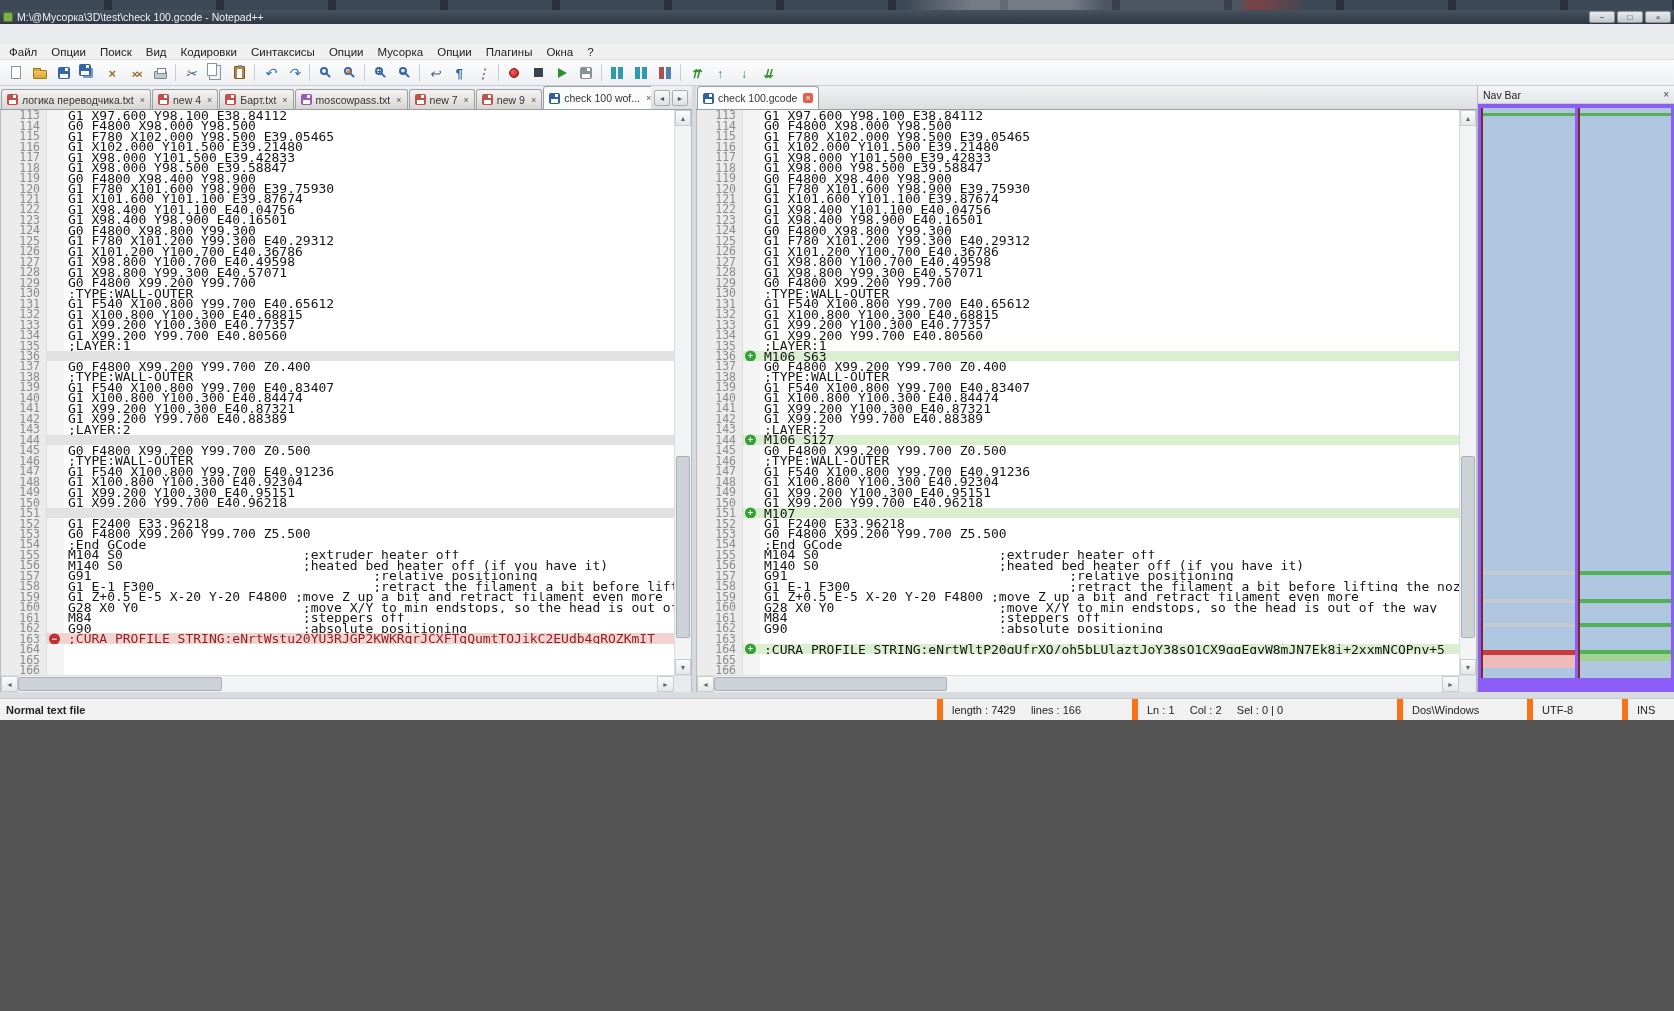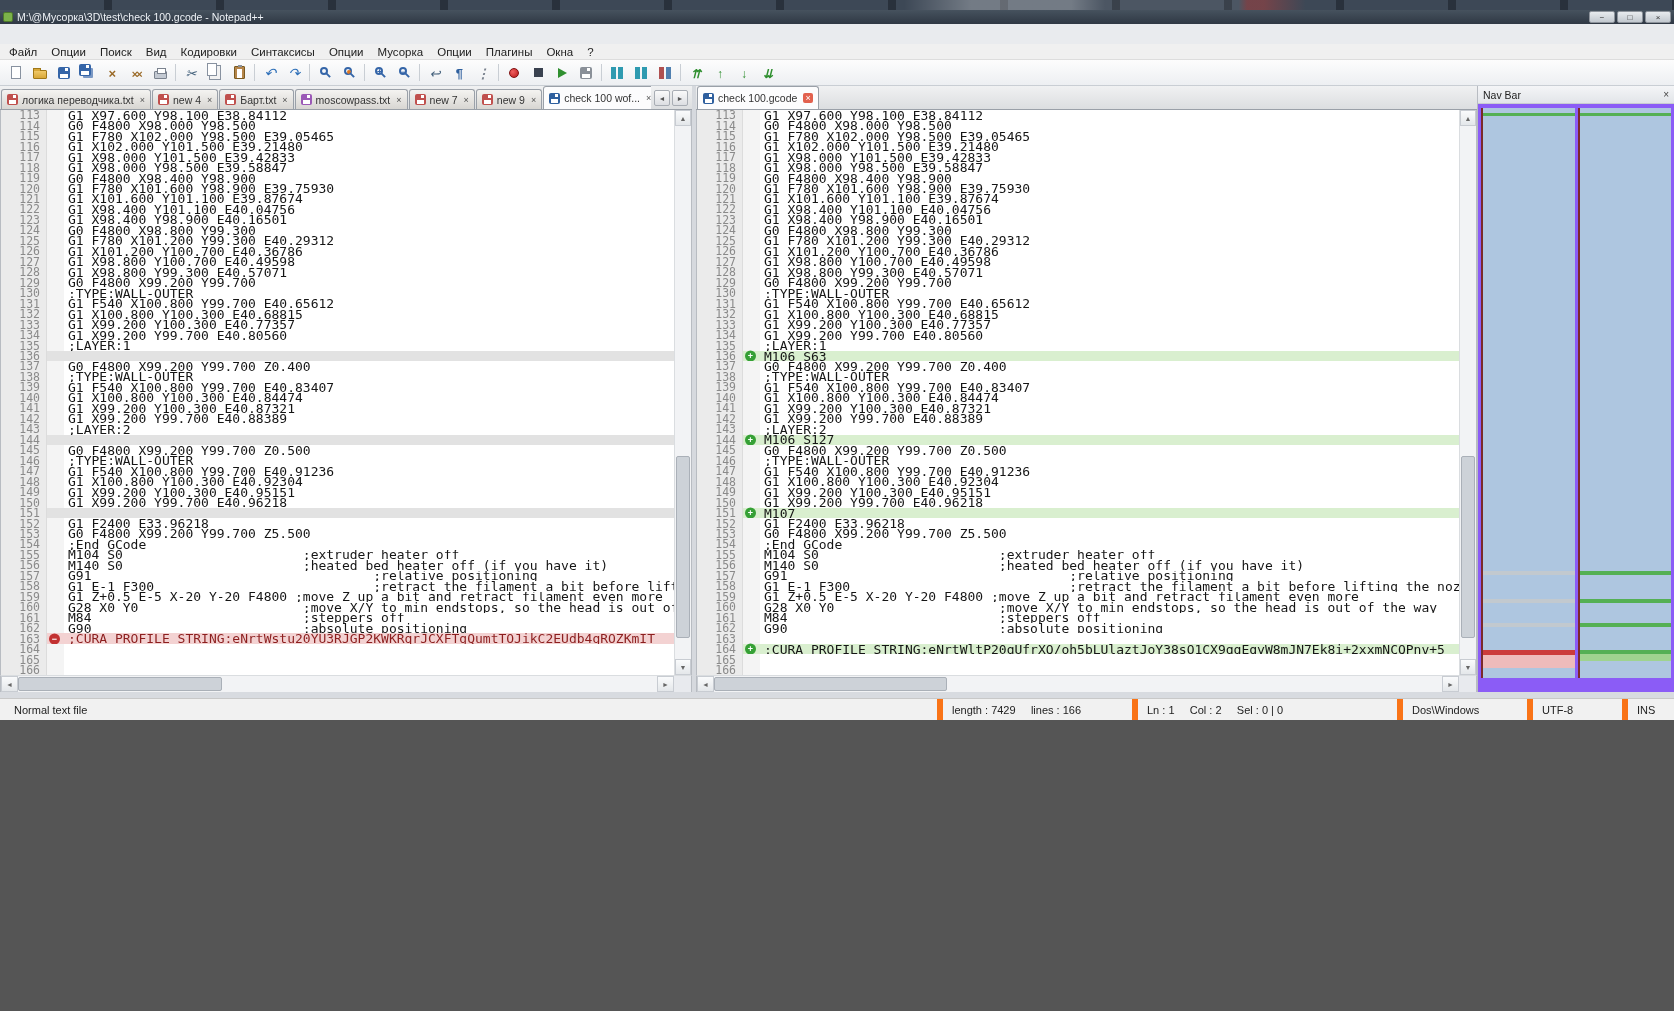--- a/index.html
+++ b/index.html
@@ -114,21 +114,21 @@
   .navhead{height:18px;display:flex;align-items:center;padding:0 5px;font-size:10.5px;color:#222;background:linear-gradient(#f4f5f7,#e2e5e9);border-bottom:1px solid #c8ccd2;}
   .navclose{margin-left:auto;font-size:10px;color:#444;}
   .navcols{position:absolute;top:22px;left:3px;right:3px;bottom:14px;display:flex;gap:3px;}
   .navcol{flex:1;background:#aec6e0;position:relative;overflow:hidden;border-left:2px solid #7b2a2a;}
   .navmark{position:absolute;left:0;right:0;}
 
   
   .bottomgap{height:6px;background:#d8dbe0;}
   .statusbar{height:22px;background:#f1f1f1;border-top:1px solid #c8c8c8;display:flex;align-items:stretch;font-size:11px;color:#222;}
   .ss{display:flex;align-items:center;padding:0 9px;border-left:6px solid #f97316;white-space:pre;}
-  .ss.grow{flex:1;border-left:none;padding-left:14px;}
+  .ss.grow{flex:1;border-left:none;padding-left:6px;font-weight:bold;}
 </style>
 </head>
 <body>
 
 <div class="app">
 
   <div class="bgstrip"></div>
 
   <div class="titlebar">
     <span class="appicon"></span>

